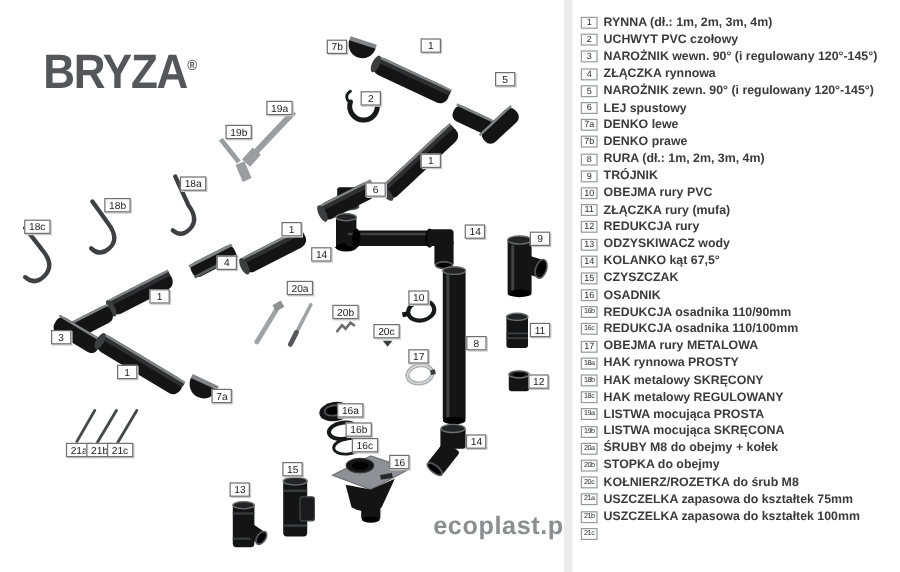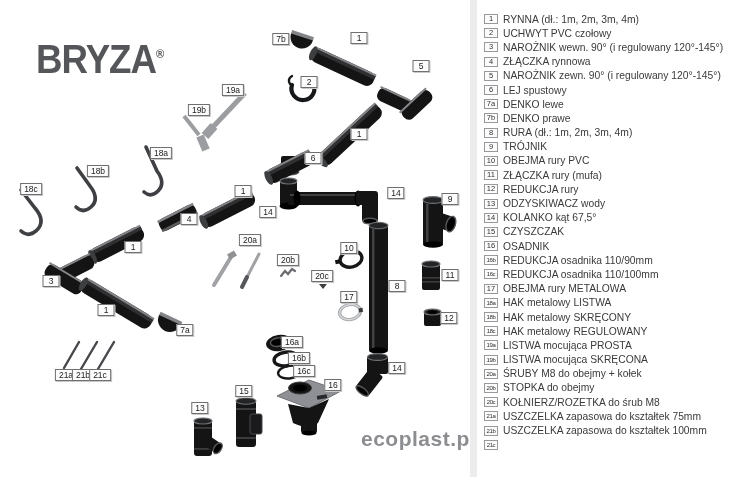--- a/index.html
+++ b/index.html
@@ -32,21 +32,21 @@
   
   .legend{position:absolute;left:484px;top:12px;width:264px;}
   .legend-row{display:flex;align-items:center;height:14.2px;}
   .lbox{
     flex:0 0 auto;width:14px;height:10px;box-sizing:border-box;
     border:1px solid #97999c;background:#fcfcfc;color:#2f2f2f;
     font-size:7.5px;line-height:8px;text-align:center;margin-right:5px;
     overflow:hidden;
   }
   .lbox.small{font-size:6px;letter-spacing:-0.4px;}
-  .ltext{font-size:10.3px;color:var(--legend-text);white-space:nowrap;}
+  .ltext{font-size:10.3px;color:var(--legend-text);white-space:nowrap;font-weight:bold;}
   
   .part-label{
     position:absolute;transform:translate(-50%,-50%);
     border:1px solid var(--label-border);background:#fcfcfc;color:#222;
     font-size:8.5px;line-height:10px;padding:0 3px;min-width:9px;text-align:center;
     box-shadow:1px 1px 0 #c9c9c9;
   }
   
   .gbody,.gbody-f,.pipe{fill:var(--part);}
   .ginner{fill:#303032;}
@@ -442,21 +442,21 @@
       <div class="legend-row">
         <span class="lbox small">16c</span>
         <span class="ltext">REDUKCJA osadnika 110/100mm</span>
       </div>
       <div class="legend-row">
         <span class="lbox">17</span>
         <span class="ltext">OBEJMA rury METALOWA</span>
       </div>
       <div class="legend-row">
         <span class="lbox small">18a</span>
-        <span class="ltext">HAK metalowy LISTWA</span>
+        <span class="ltext">HAK rynnowa PROSTY</span>
       </div>
       <div class="legend-row">
         <span class="lbox small">18b</span>
         <span class="ltext">HAK metalowy SKRĘCONY</span>
       </div>
       <div class="legend-row">
         <span class="lbox small">18c</span>
         <span class="ltext">HAK metalowy REGULOWANY</span>
       </div>
       <div class="legend-row">

